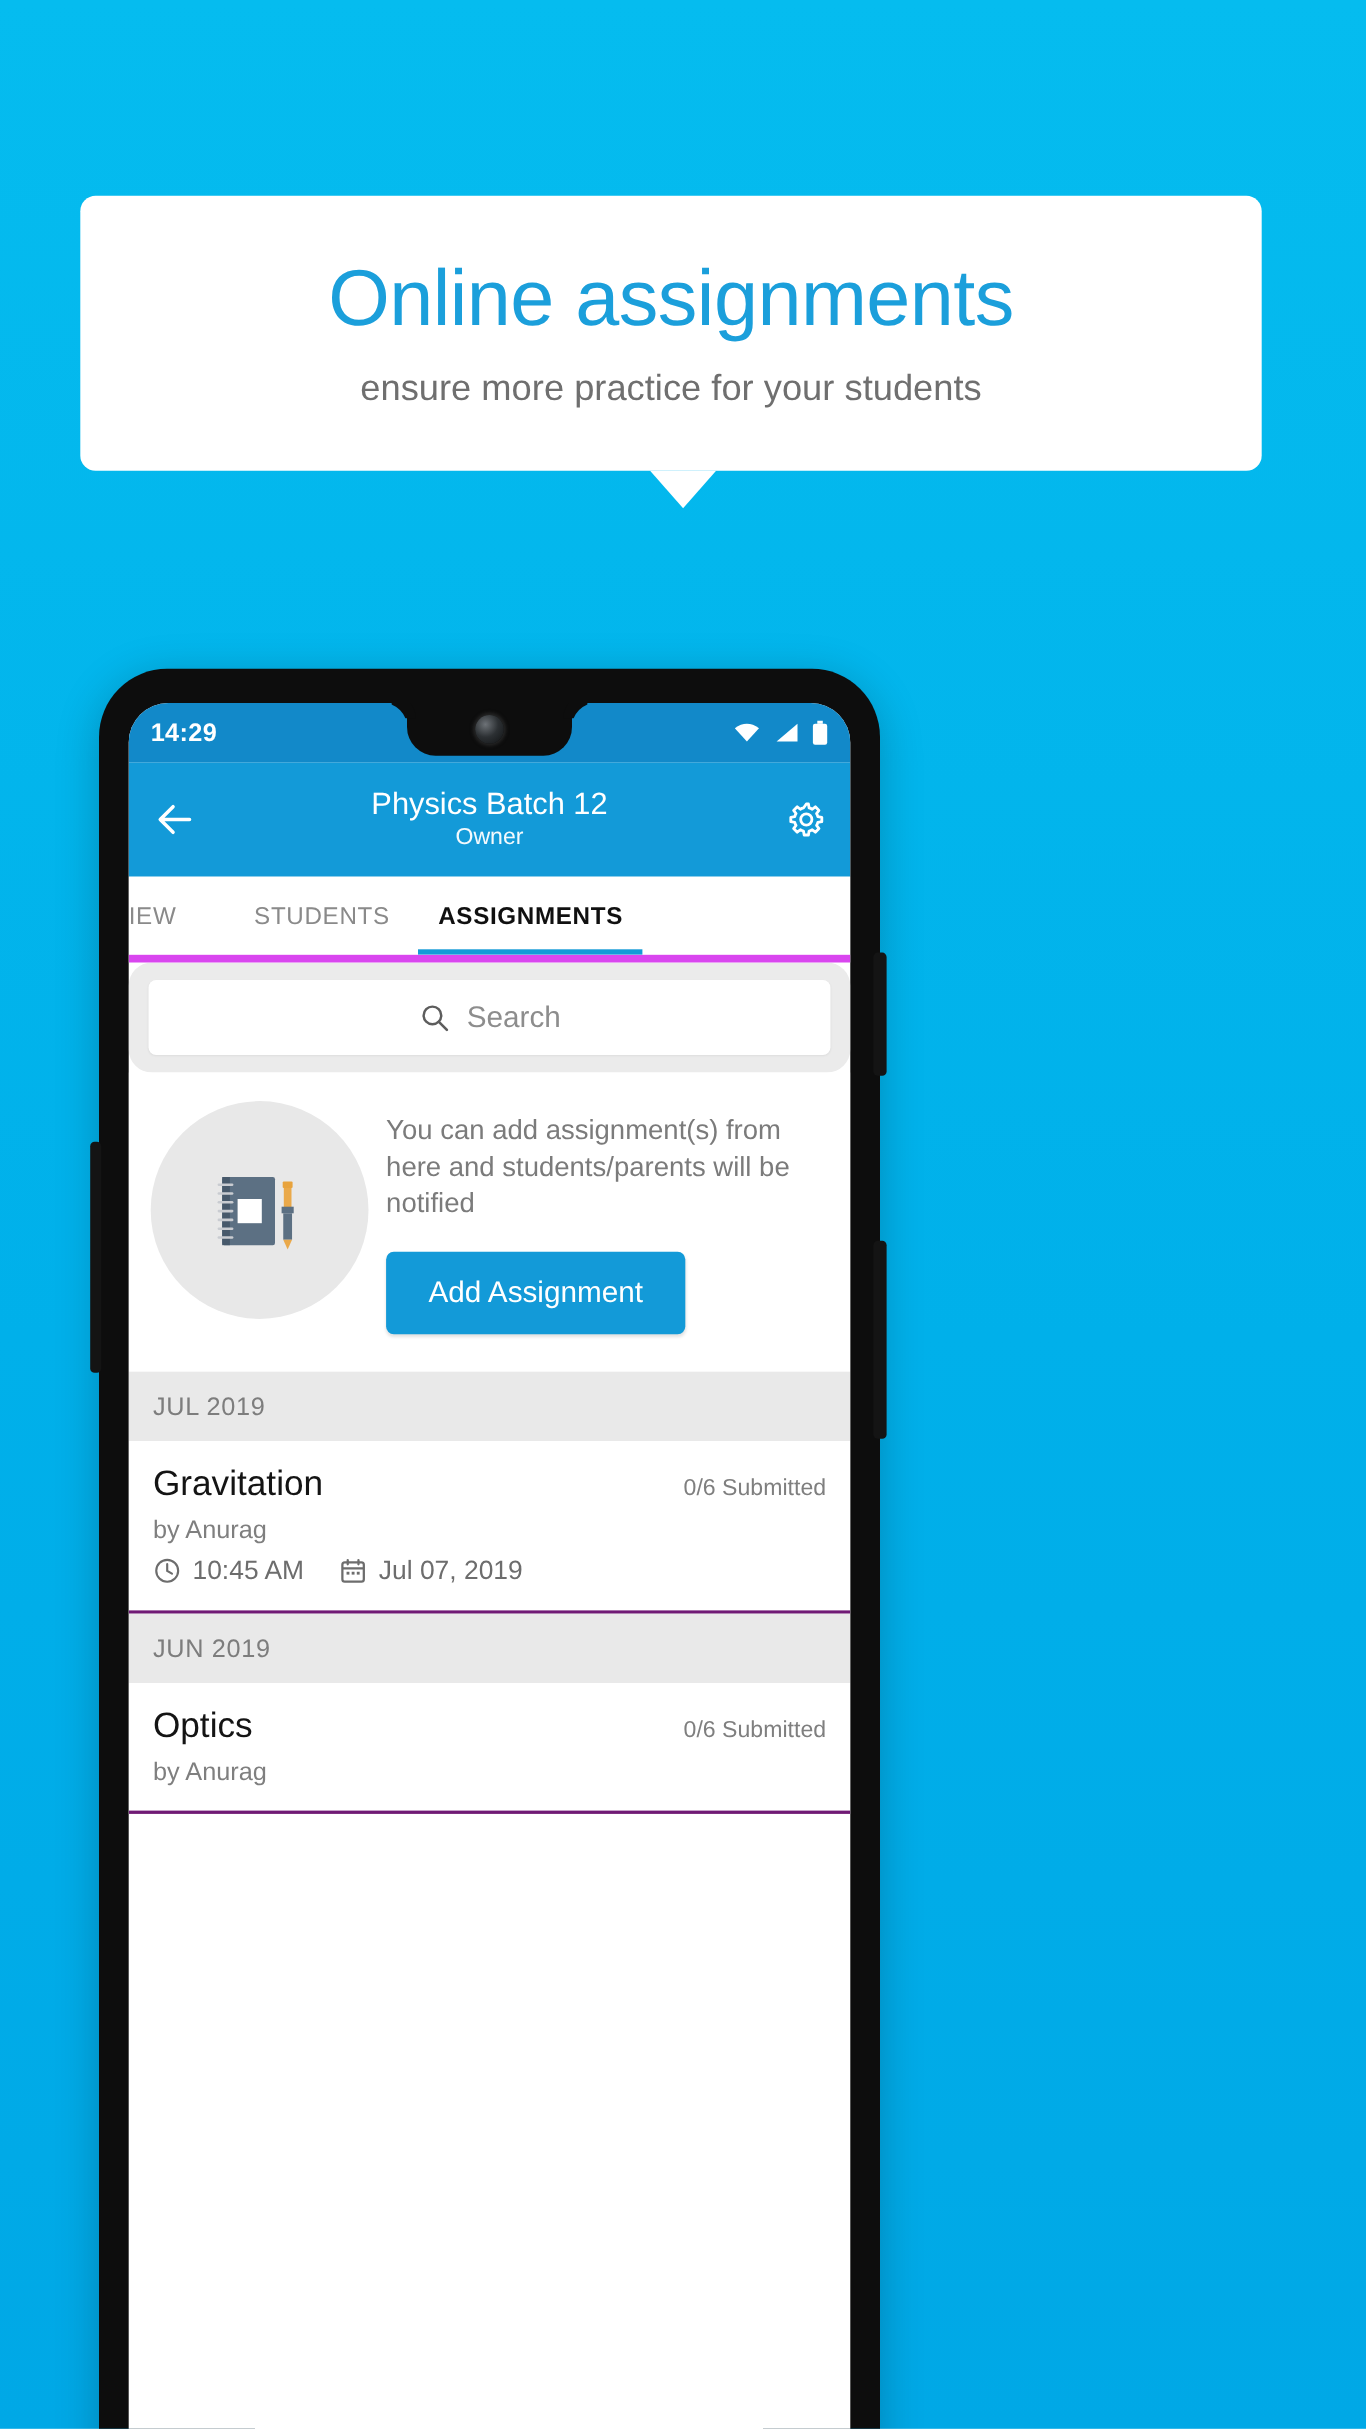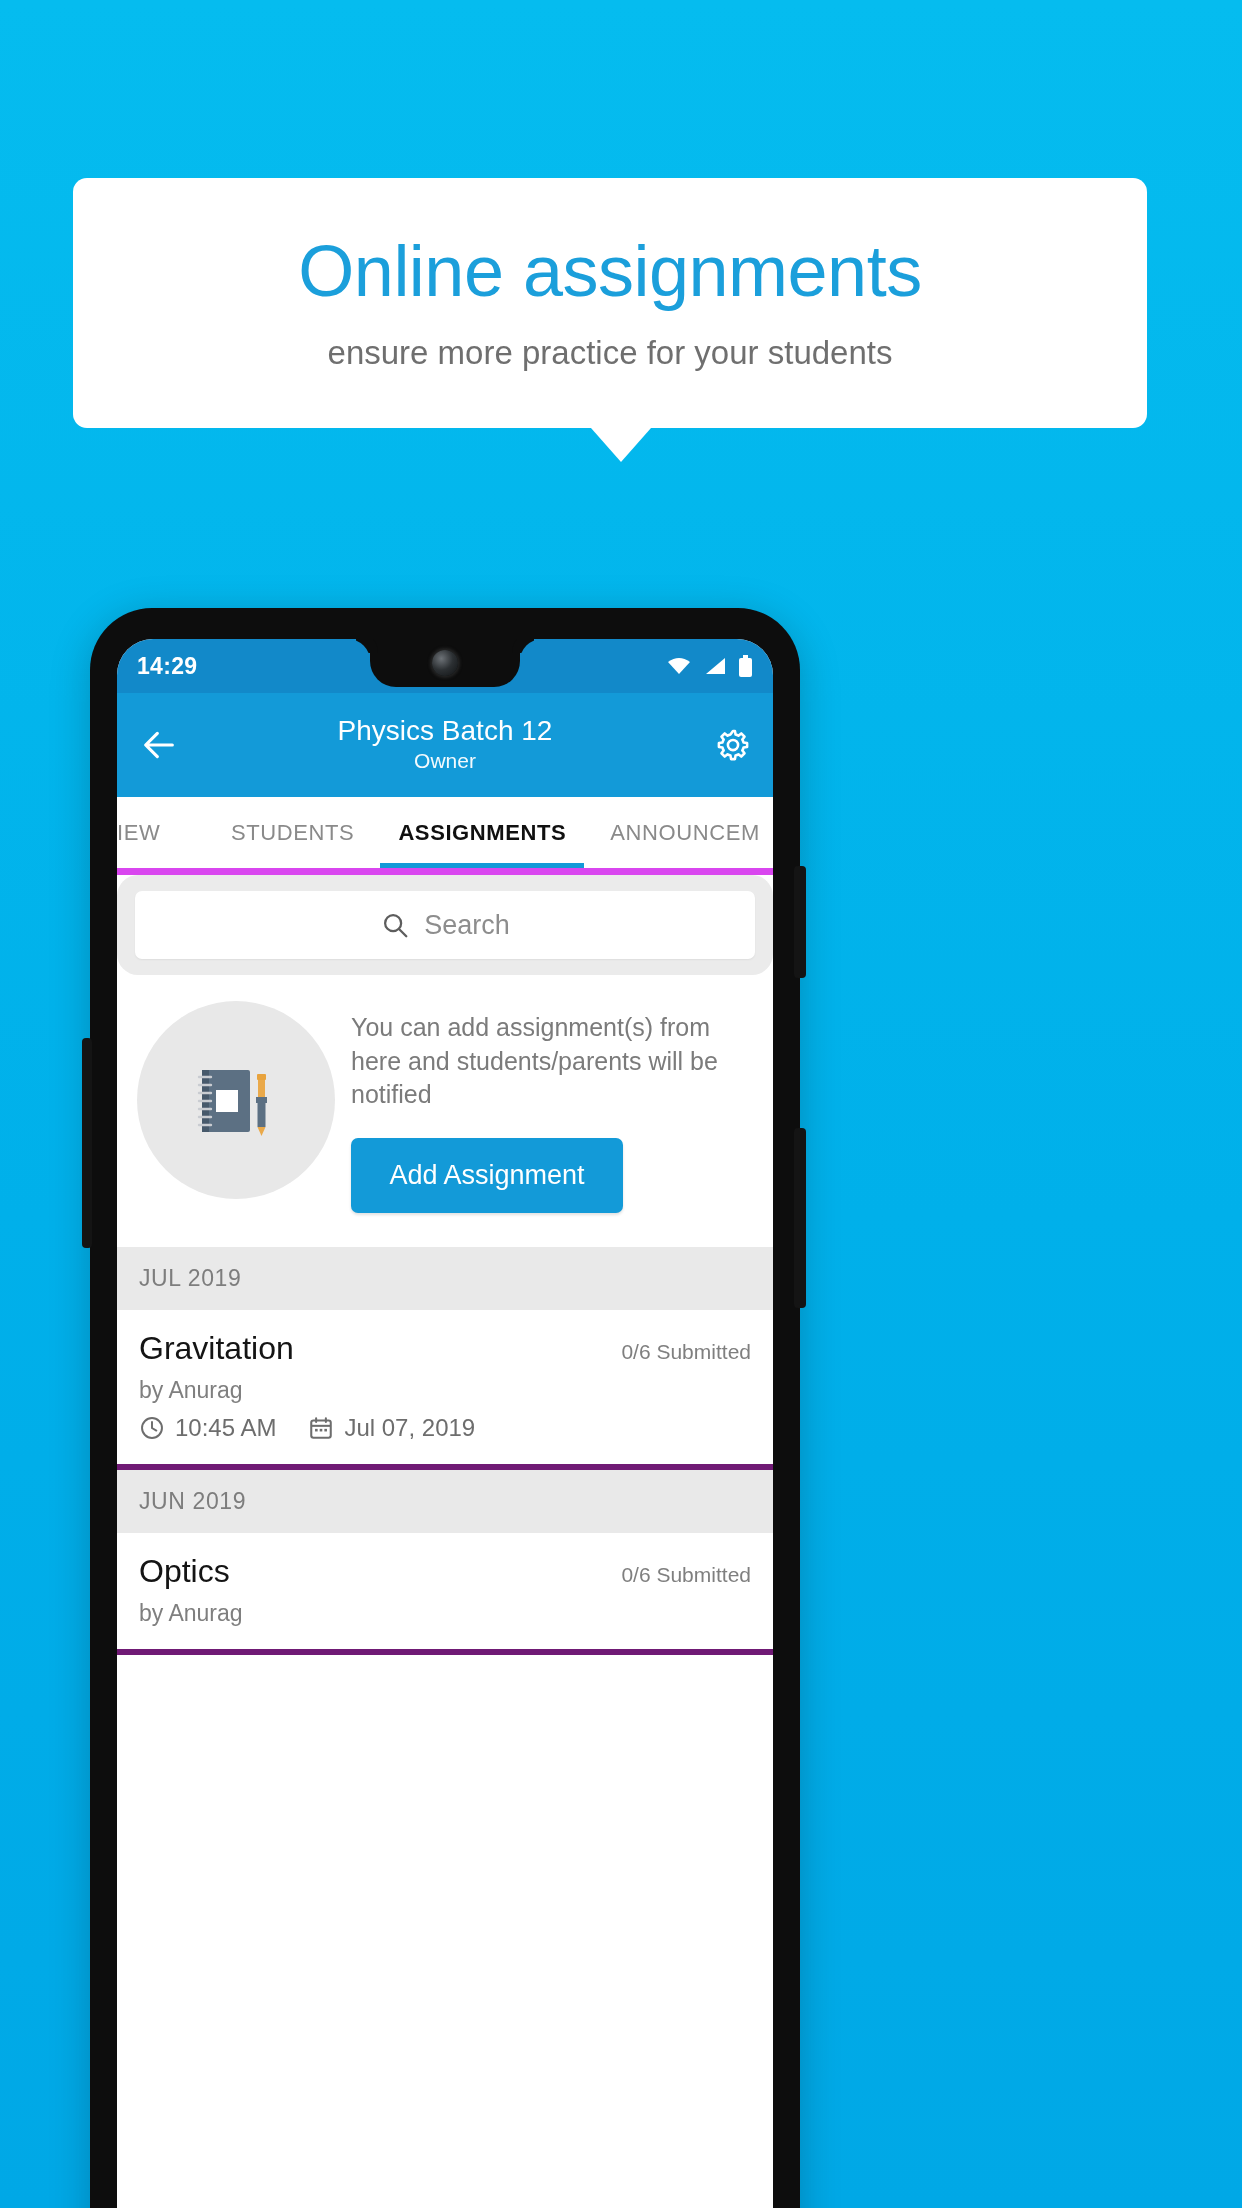--- a/index.html
+++ b/index.html
@@ -260,21 +260,21 @@
   .month-header {
     background: #e9e9e9;
     padding: 18px 22px;
     font-size: 23px;
     color: #7d7d7d;
     letter-spacing: 0.6px;
   }
   .row {
     background: #ffffff;
     padding: 20px 22px 22px 22px;
-    border-bottom: 6px solid #701a75;
+    border-bottom: 3px solid #701a75;
     cursor: pointer;
   }
   .row-top {
     display: flex;
     align-items: baseline;
     justify-content: space-between;
     gap: 12px;
   }
   .row-title { font-size: 32px; color: #141414; }
   .row-count { font-size: 21px; color: #7f7f7f; white-space: nowrap; }
@@ -339,23 +339,20 @@
 
     <div class="tabs">
       <div class="tab partial-left">
         <span>IEW</span>
       </div>
       <div class="tab">
         <span>STUDENTS</span>
       </div>
       <div class="tab active">
         <span>ASSIGNMENTS</span>
-      </div>
-      <div class="tab">
-        <span>ANNOUNCEM</span>
       </div>
     </div>
 
     <div class="search-wrap">
       <div class="search-box">
         <svg width="30" height="30" viewBox="0 0 24 24">
           <circle cx="10.5" cy="10.5" r="6.4" fill="none" stroke="#5d5d5d" stroke-width="1.8"></circle>
           <path d="M15.2 15.2 L21 21" stroke="#5d5d5d" stroke-width="1.9" stroke-linecap="round"></path>
         </svg>
         <span class="search-placeholder">Search</span>

